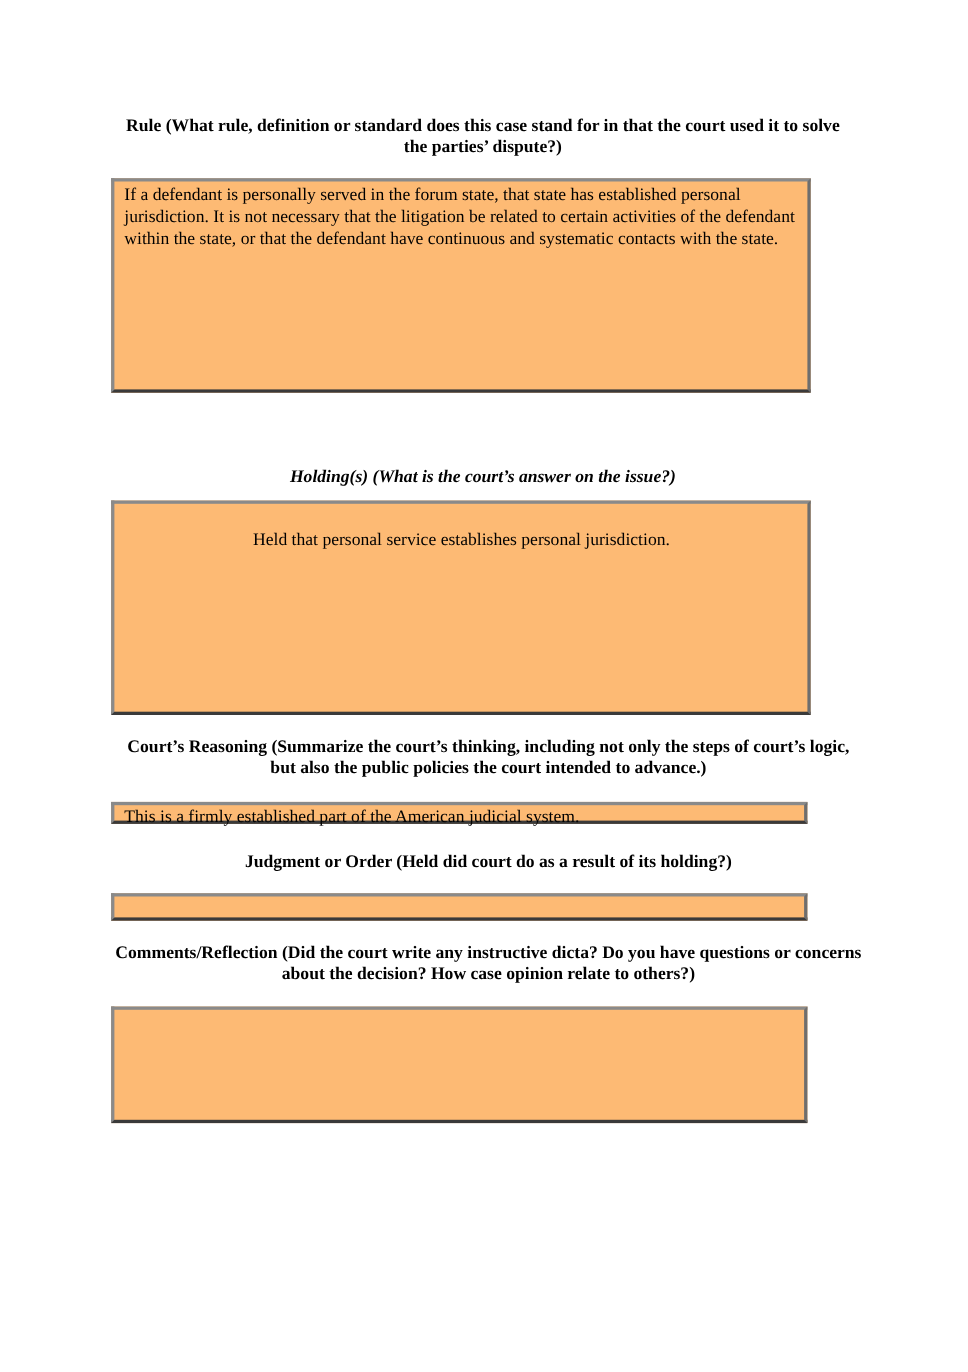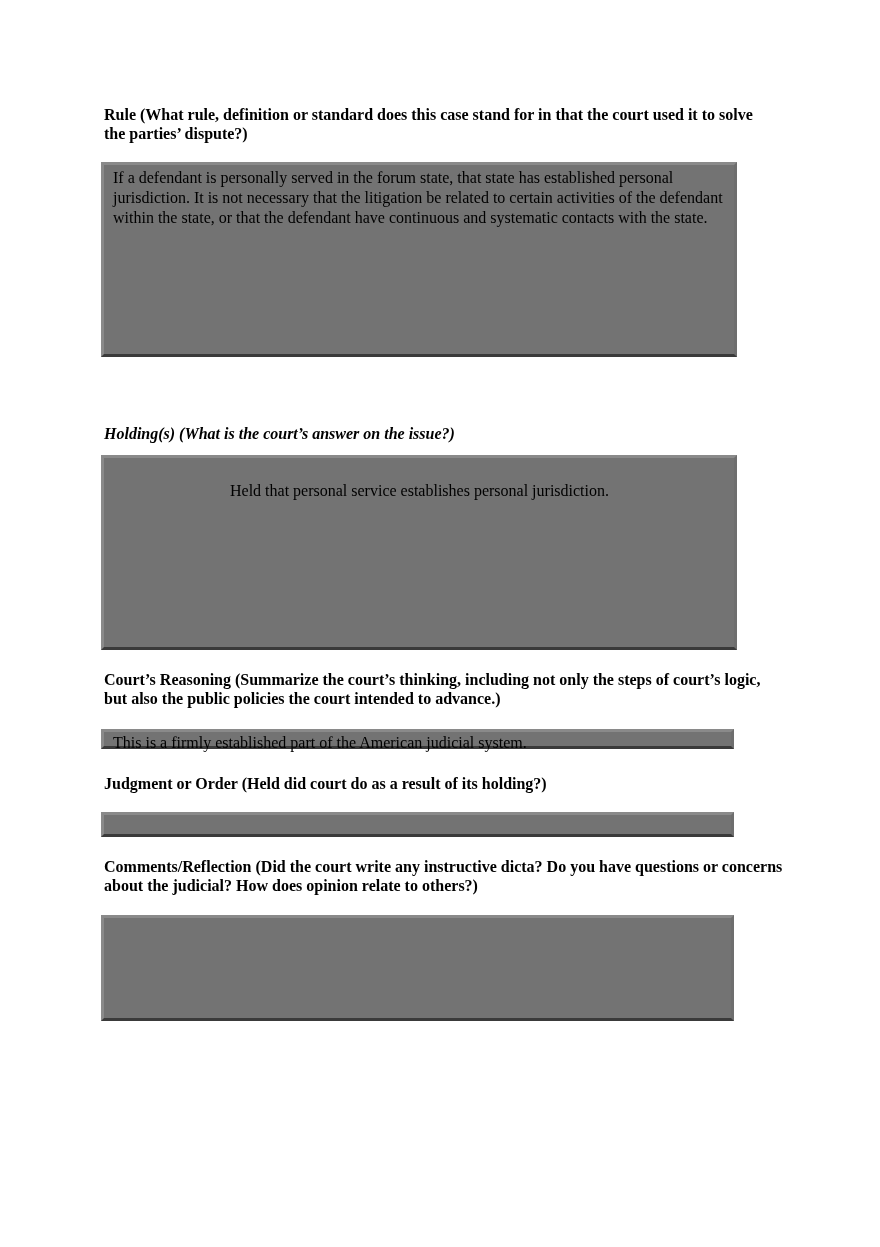--- a/index.html
+++ b/index.html
@@ -1,19 +1,19 @@
 <!DOCTYPE html>
 <html><head>
   <meta charset="utf-8">
   <style>
     html, body { margin: 0; padding: 0; background: #ffffff; }
     body { width: 880px; height: 1247px; position: relative; font-family: "Liberation Serif", serif; color: #000; }
-    .heading { position: absolute; left: 104px; font-weight: bold; font-size: 16px; line-height: 19px; }
+    .heading { position: absolute; left: 104px; font-weight: bold; font-size: 16px; line-height: 19px; text-align: center; }
     .box {
-      position: absolute; left: 101px; background: #737373;
+      position: absolute; left: 101px; background: #fdba74;
       border-top: 3px solid #8a8a8a; border-left: 3px solid #8a8a8a;
       border-right: 3px solid #6e6e6e; border-bottom: 3px solid #3a3a3a;
       box-sizing: border-box; font-size: 16px; line-height: 20px;
     }
     .box .text { padding: 1px 8px 0 9px; }
   </style>
 </head>
 <body>
 
 <div>
@@ -38,17 +38,17 @@
 </div>
 
 <div>
   <div class="heading" style="top:774px; width:680px;">Judgment or Order (Held did court do as a result of its holding?)</div>
   <div class="box" style="top:812px; width:633px; height:25px;">
     <div class="text"></div>
   </div>
 </div>
 
 <div>
-  <div class="heading" style="top:857px; width:680px;">Comments/Reflection (Did the court write any instructive dicta? Do you have questions or concerns about the judicial? How does opinion relate to others?)</div>
+  <div class="heading" style="top:857px; width:680px;">Comments/Reflection (Did the court write any instructive dicta? Do you have questions or concerns about the decision? How case opinion relate to others?)</div>
   <div class="box" style="top:915px; width:633px; height:106px;">
     <div class="text"></div>
   </div>
 </div>
 
 </body></html>

